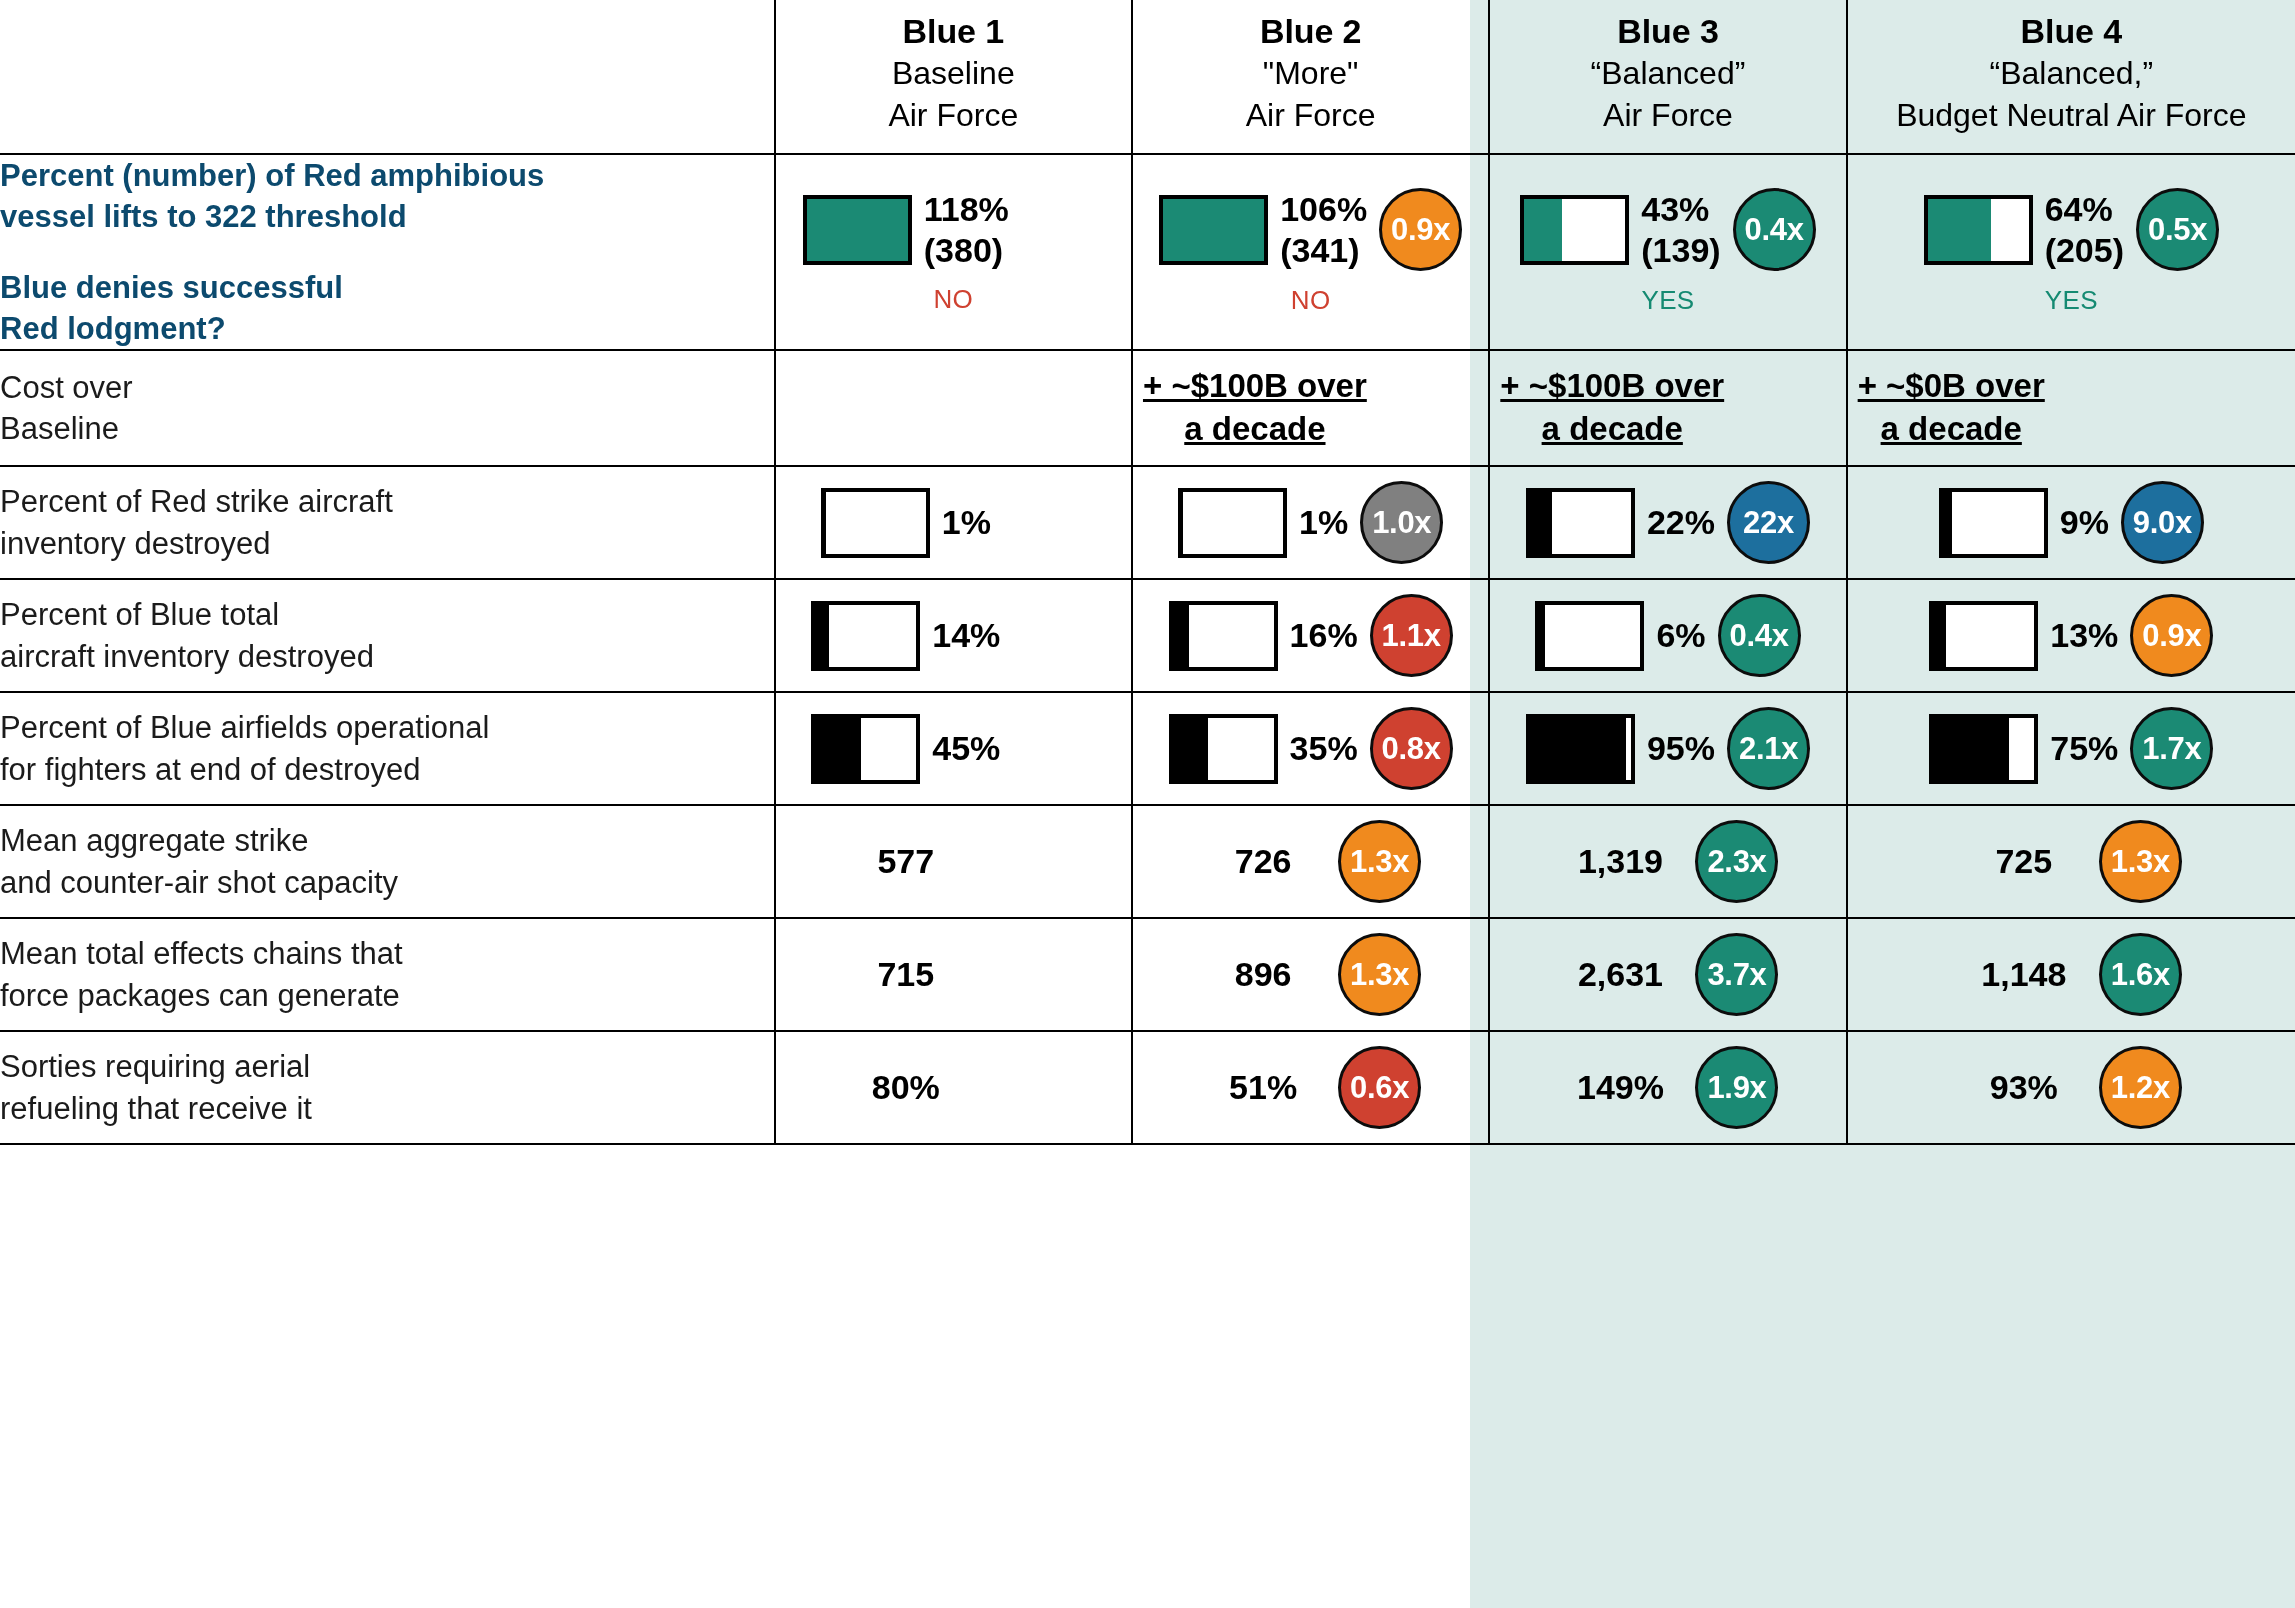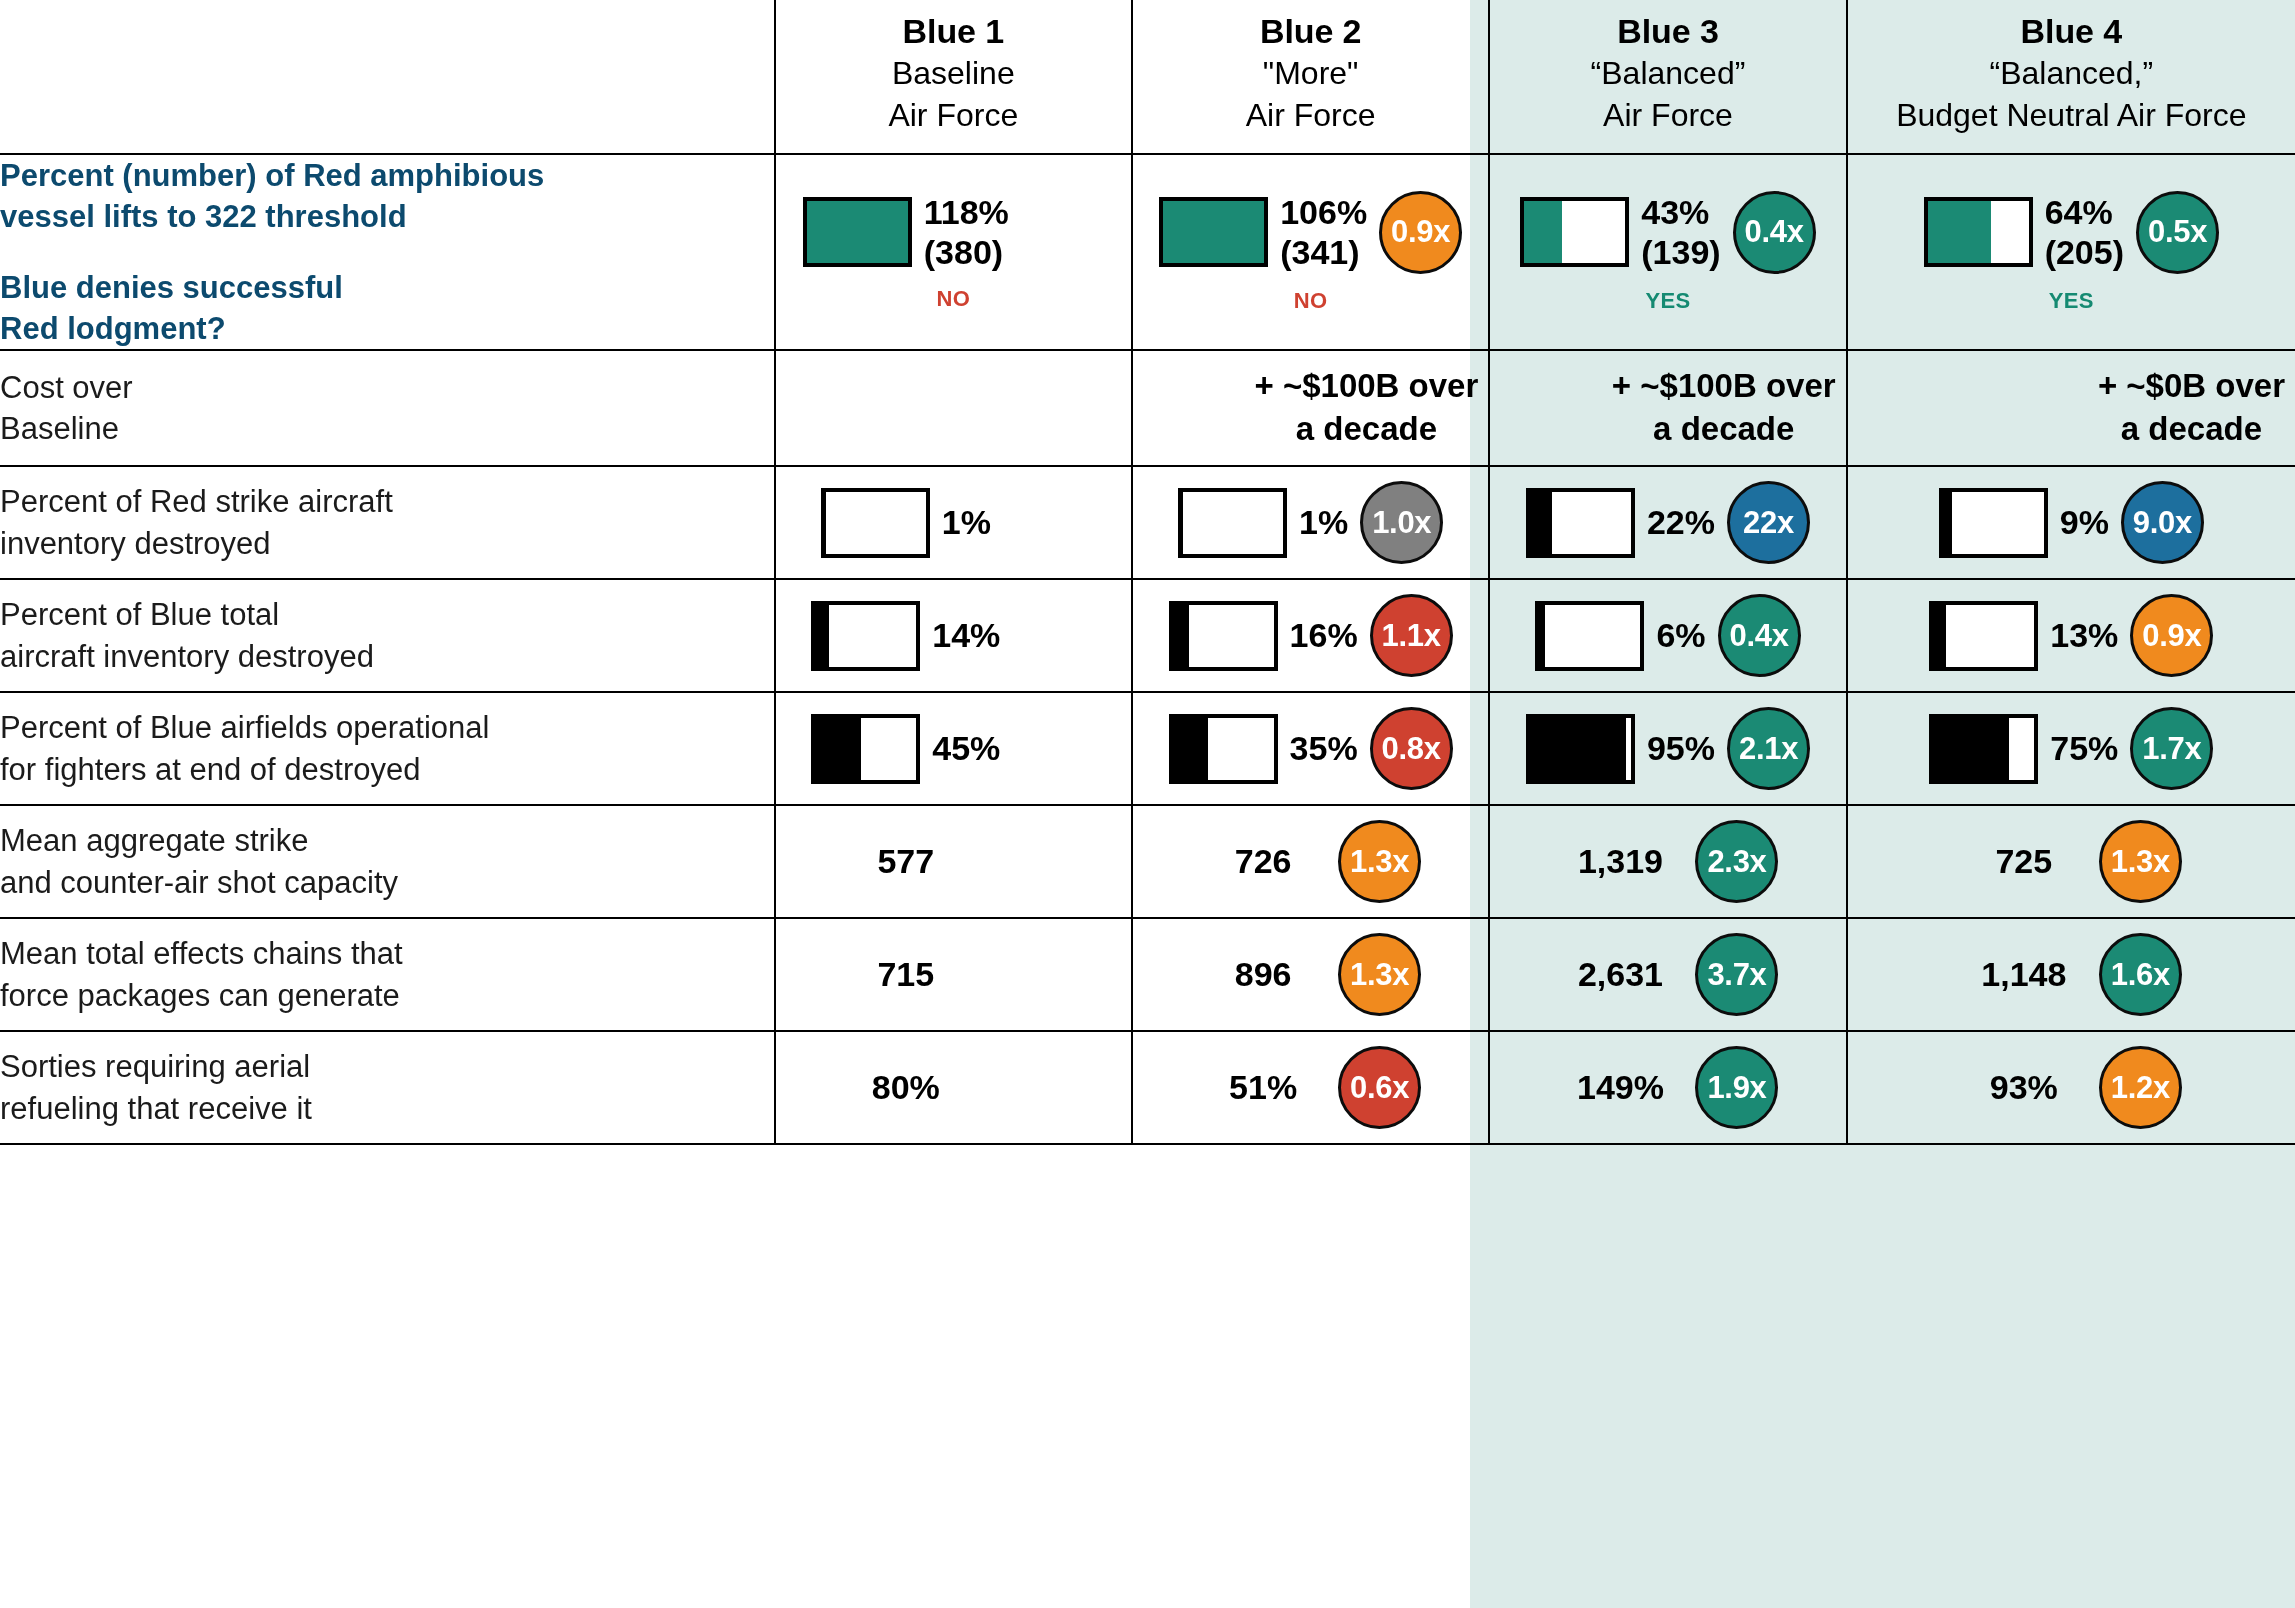--- a/index.html
+++ b/index.html
@@ -105,21 +105,21 @@
     justify-content: center;
     gap: 12px;
     padding: 14px 10px;
     min-height: 66px;
     box-sizing: border-box;
   }
   .cellwrap.stacked {
     flex-direction: column;
     gap: 14px;
   }
-  .cellwrap.plain { justify-content: flex-end; }
+  .cellwrap.plain { justify-content: flex-start; text-decoration: underline; }
 
   
   .bar-group {
     display: flex;
     align-items: center;
     gap: 12px;
   }
   .bar {
     width: 109px;
     height: 70px;
@@ -166,22 +166,22 @@
     color: #ffffff;
     font-size: 31px;
     font-weight: bold;
     box-sizing: border-box;
     flex: 0 0 auto;
     letter-spacing: -0.3px;
   }
 
   
   .verdict {
-    font-size: 22px;
-    font-weight: bold;
+    font-size: 26px;
+    font-weight: normal;
     text-align: center;
     letter-spacing: 0.3px;
   }
 
   
   .costtext {
     font-size: 33px;
     font-weight: bold;
     color: #000;
     line-height: 1.30;

